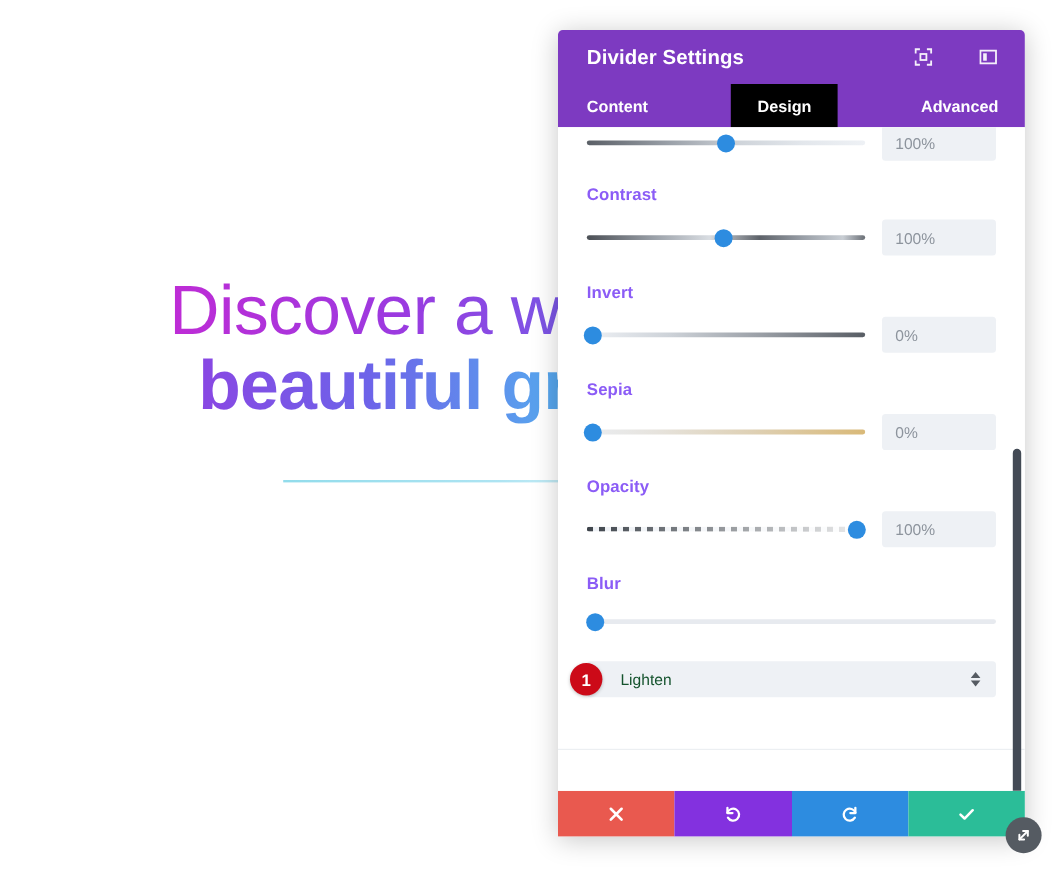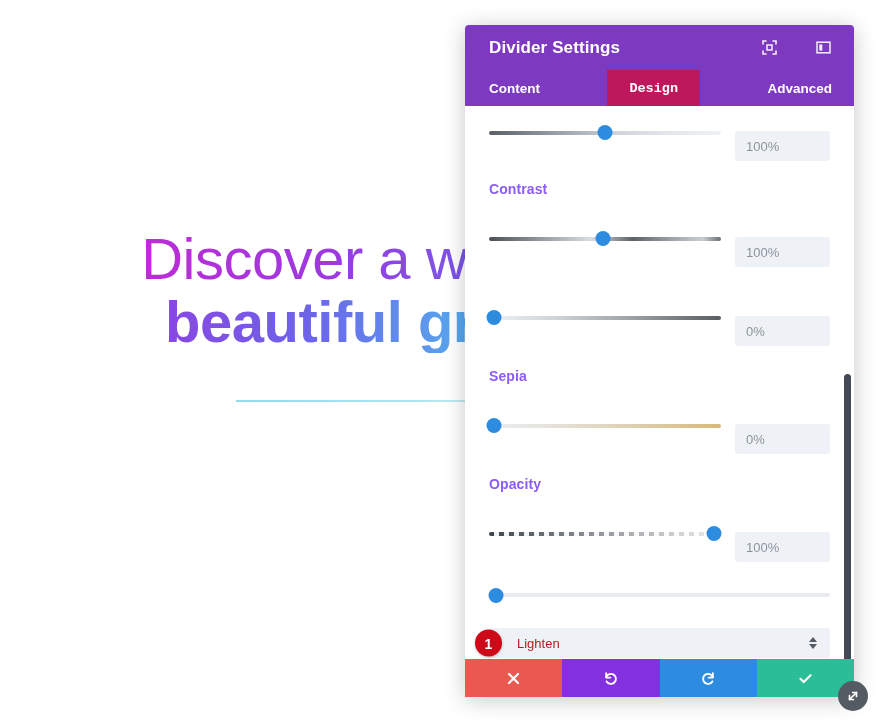--- a/index.html
+++ b/index.html
@@ -124,21 +124,21 @@
     align-items: center;
     justify-content: center;
     color: #ffffff;
     font-size: 13.5px;
     font-weight: 700;
     padding: 0 22px;
     cursor: pointer;
     height: 36px;
   }
   .modal-tab:first-child { padding-left: 24px; }
-  .modal-tab.active { background: #be185d; font-family: Liberation Mono, monospace; }
+  .modal-tab.active { background: #000000; }
 
   
   #modal-body {
     flex: 1 1 auto;
     background: #ffffff;
     position: relative;
     overflow: hidden;
   }
 
   #settings-section {
@@ -191,21 +191,20 @@
     flex: 0 0 95px;
     height: 30px;
     background: #eef1f5;
     border-radius: 3px;
     display: flex;
     align-items: center;
     padding: 0 11px;
     font-size: 13px;
     color: #8d949d;
     cursor: text;
-    margin-top: 27px;
   }
 
   
   #clipped-row {
     margin-top: -14px;
   }
   #clipped-row .control-line { margin-bottom: 20px; }
 
   
   .track-contrast { background: linear-gradient(90deg, #4b4f55 0%, #9aa0a8 24%, #d9dde2 44%, #5d6269 62%, #9aa0a8 78%, #c9ced4 92%, #6a6f76 100%); }
@@ -228,21 +227,21 @@
   }
   .select-control {
     flex: 1 1 auto;
     height: 30px;
     background: #eef1f5;
     border-radius: 3px;
     display: flex;
     align-items: center;
     padding: 0 12px 0 28px;
     font-size: 13px;
-    color: #b91c1c;
+    color: #14532d;
     cursor: pointer;
     position: relative;
   }
   .select-value { flex: 1 1 auto; }
   .select-arrows {
     width: 10px;
     display: flex;
     flex-direction: column;
     align-items: center;
     gap: 2px;
@@ -397,20 +396,21 @@
         <div class="control-line">
           <div class="slider-wrap">
             <div class="slider-track track-contrast"></div>
             <div class="slider-knob" style="left:49%"></div>
           </div>
           <div class="value-box">100%</div>
         </div>
       </div>
 
       <div class="control-row">
+        <div class="control-label">Invert</div>
         <div class="control-line">
           <div class="slider-wrap">
             <div class="slider-track track-invert"></div>
             <div class="slider-knob" style="left:2%"></div>
           </div>
           <div class="value-box">0%</div>
         </div>
       </div>
 
       <div class="control-row">
@@ -429,20 +429,21 @@
         <div class="control-line">
           <div class="slider-wrap">
             <div class="slider-track track-opacity"></div>
             <div class="slider-knob" style="left:97%"></div>
           </div>
           <div class="value-box">100%</div>
         </div>
       </div>
 
       <div class="control-row">
+        <div class="control-label">Blur</div>
         <div class="control-line">
           <div class="slider-wrap">
             <div class="slider-track track-blur"></div>
             <div class="slider-knob" style="left:2%"></div>
           </div>
         </div>
       </div>
 
       <div class="control-row">
         <div class="select-line">

